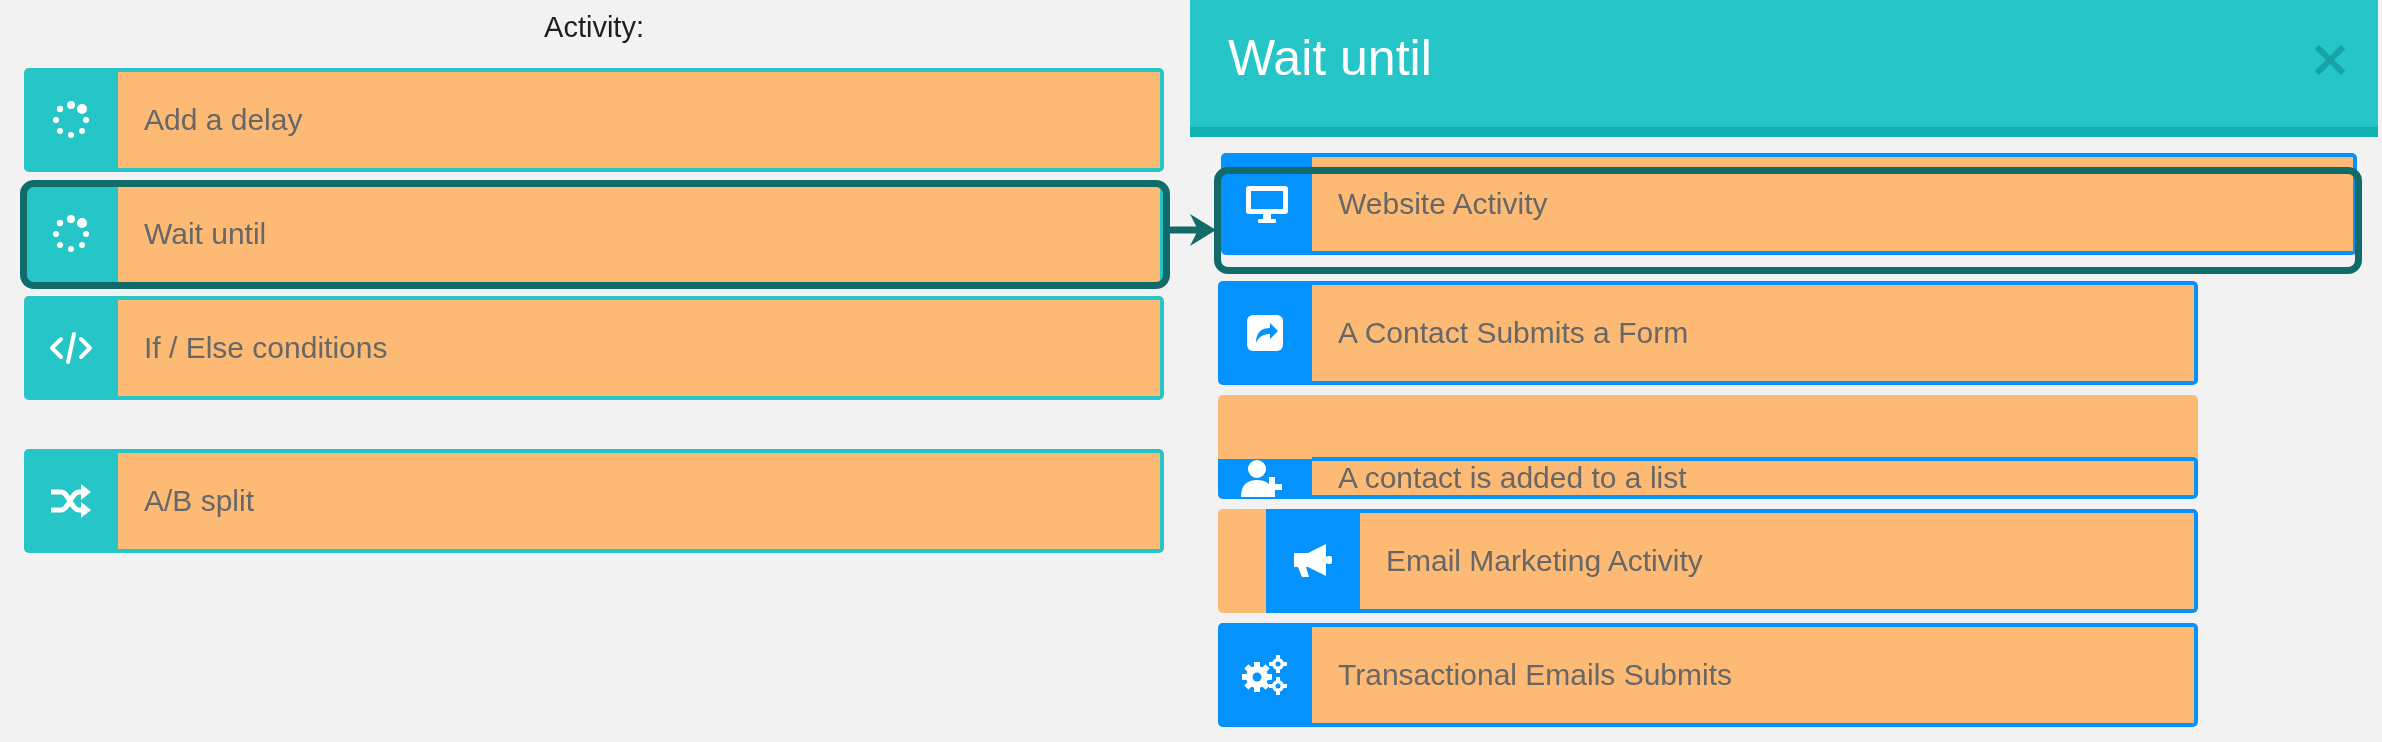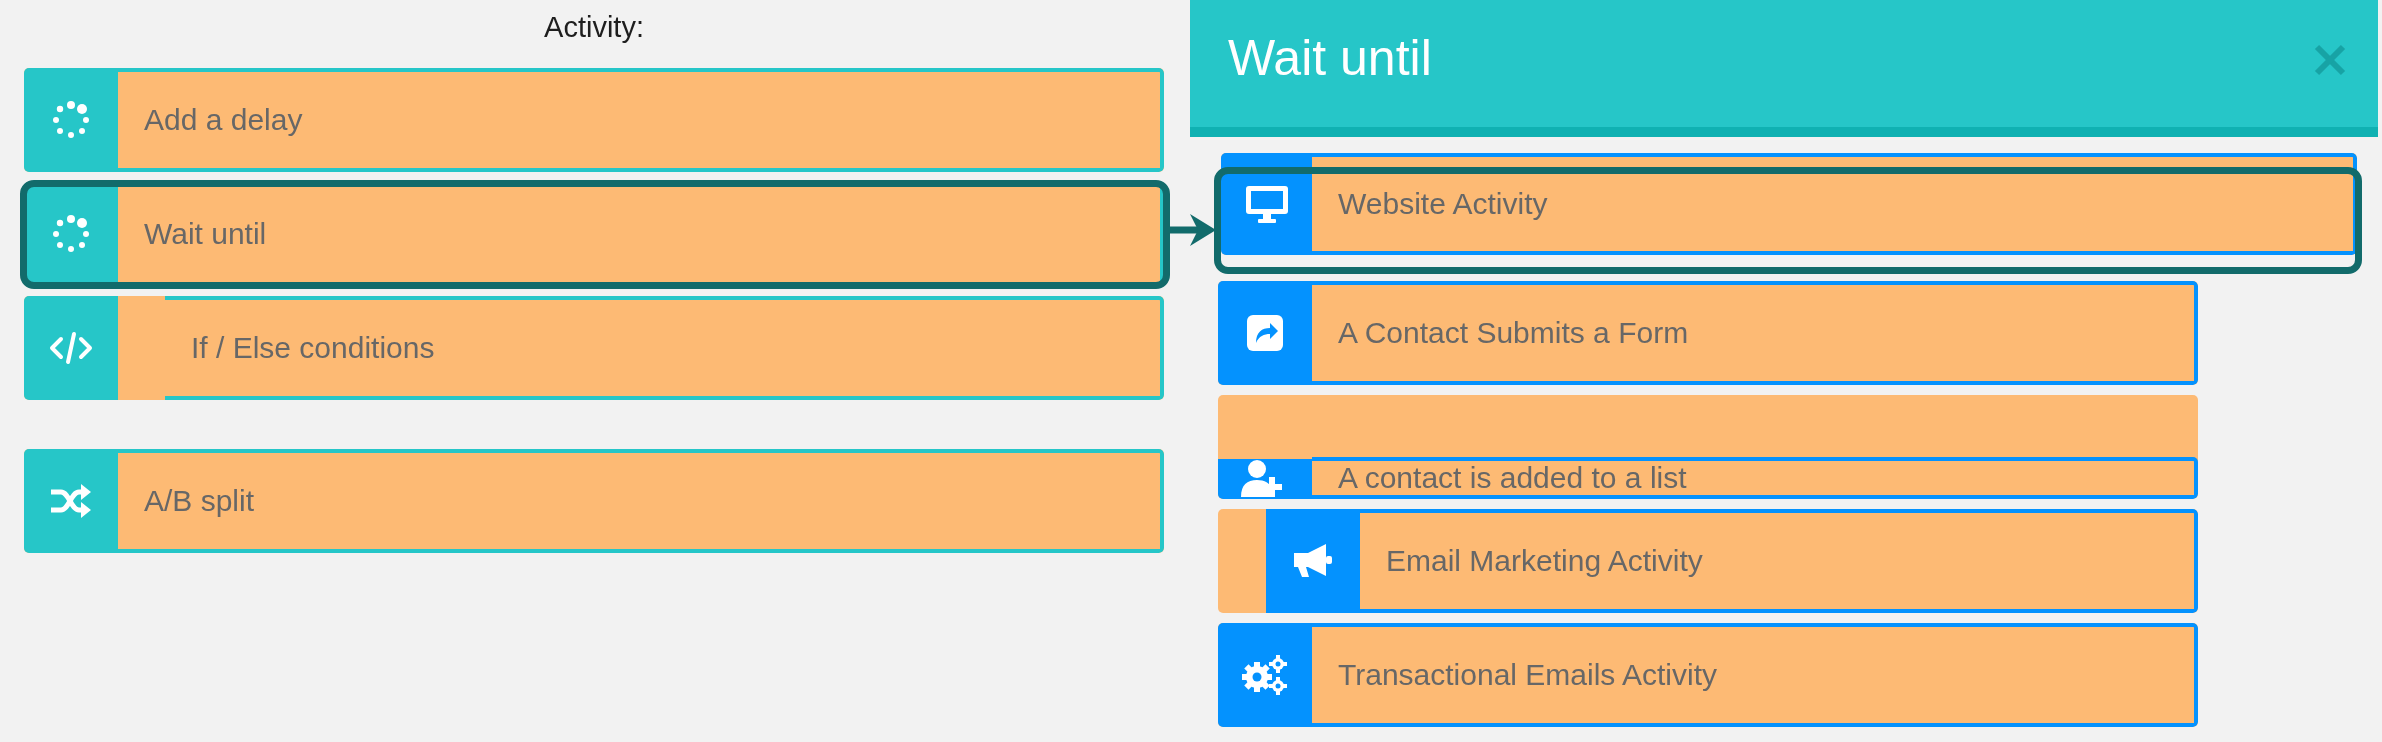--- a/index.html
+++ b/index.html
@@ -84,21 +84,21 @@
       <circle cx="20" cy="35" r="3" fill="#fff"></circle>
         <circle cx="9" cy="31" r="3" fill="#fff"></circle>
       <circle cx="5" cy="20" r="3" fill="#fff"></circle>
         <circle cx="9" cy="9" r="3.2" fill="#fff"></circle>
     </svg>
   </div>
   <div class="lbl">Wait until</div>
 </div>
 <div class="sel-outline" style="left:20px; top:180px; width:1150px; height:109px;"></div>
 
-<div class="card teal left-card" style="top:296px;gap:47px;">
+<div class="card teal left-card" style="top:296px;">
   <div class="ico">
     <svg width="44" height="34" viewBox="0 0 44 34" fill="none" stroke="#fff" stroke-width="4" stroke-linecap="round" stroke-linejoin="round">
       <polyline points="12,8 3,17 12,26"></polyline>
         <polyline points="32,8 41,17 32,26"></polyline>
         <line x1="25" y1="3" x2="19" y2="31"></line>
     </svg>
   </div>
   <div class="lbl">If / Else conditions</div>
 </div>
 
@@ -188,14 +188,14 @@
           <rect x="27" y="8" width="18" height="4"></rect>
         <circle cx="36" cy="32" r="6"></circle>
         <rect x="34" y="23" width="4" height="18"></rect>
           <rect x="27" y="30" width="18" height="4"></rect>
       </g>
       <circle cx="15" cy="23" r="4.5" fill="#0492fe"></circle>
       <circle cx="36" cy="10" r="2.5" fill="#0492fe"></circle>
       <circle cx="36" cy="32" r="2.5" fill="#0492fe"></circle>
     </svg>
   </div>
-  <div class="lbl">Transactional Emails Activity</div>
+  <div class="lbl">Transactional Emails Submits</div>
 </div>
 
 </body></html>

